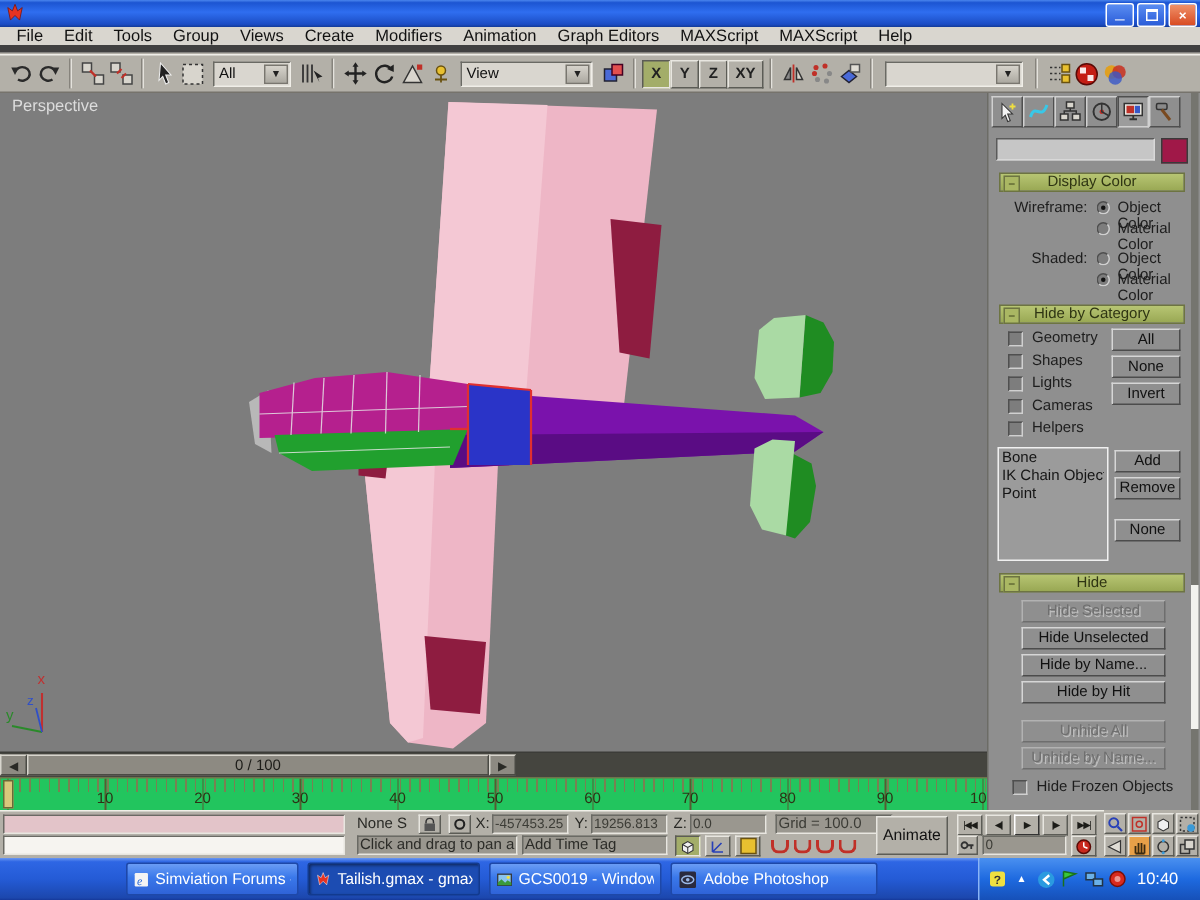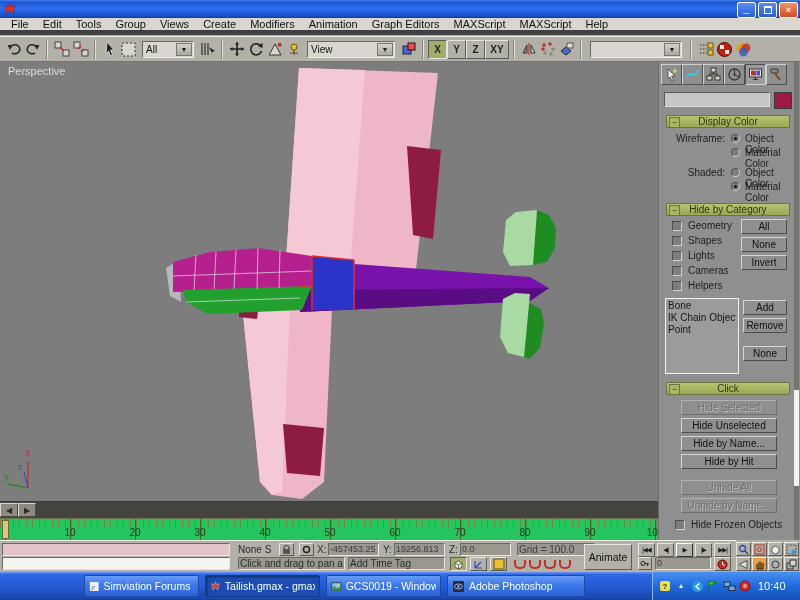--- a/index.html
+++ b/index.html
@@ -418,38 +418,39 @@
     <div>Bone</div>
     <div class="ellip">IK Chain Object</div>
     <div>Point</div>
   </div>
   <div class="pbtn" style="left:84px;top:238px;width:44px">Add</div>
   <div class="pbtn" style="left:84px;top:256px;width:44px">Remove</div>
   <div class="pbtn" style="left:84px;top:284px;width:44px">None</div>
 
   <div class="rollout" style="top:320px">
     <span class="minus">−</span>
-    <span>Click</span>
+    <span>Hide</span>
   </div>
   <div class="pbtn dis" style="left:22px;top:338px;width:96px">Hide Selected</div>
   <div class="pbtn" style="left:22px;top:356px;width:96px">Hide Unselected</div>
   <div class="pbtn" style="left:22px;top:374px;width:96px">Hide by Name...</div>
   <div class="pbtn" style="left:22px;top:392px;width:96px">Hide by Hit</div>
   <div class="pbtn dis" style="left:22px;top:418px;width:96px">Unhide All</div>
   <div class="pbtn dis" style="left:22px;top:436px;width:96px">Unhide by Name...</div>
   <span class="chk" style="left:16px;top:458px"></span>
   <span class="plabel" style="left:32px;top:457px">Hide Frozen Objects</span>
 
   <div class="pscroll">
       <div class="thumb"></div>
     </div>
 </div>
 
 <div class="abs timeslider">
   <span class="tsarrow">◀</span>
+  <span class="tsthumb">0 / 100</span>
   <span class="tsarrow">▶</span>
 </div>
 
 <div class="abs trackbar">
   <div class="minor"></div>
   <div class="major"></div>
   <span class="tnum" style="left:59px">10</span>
   <span class="tnum" style="left:124px">20</span>
   <span class="tnum" style="left:189px">30</span>
   <span class="tnum" style="left:254px">40</span>

